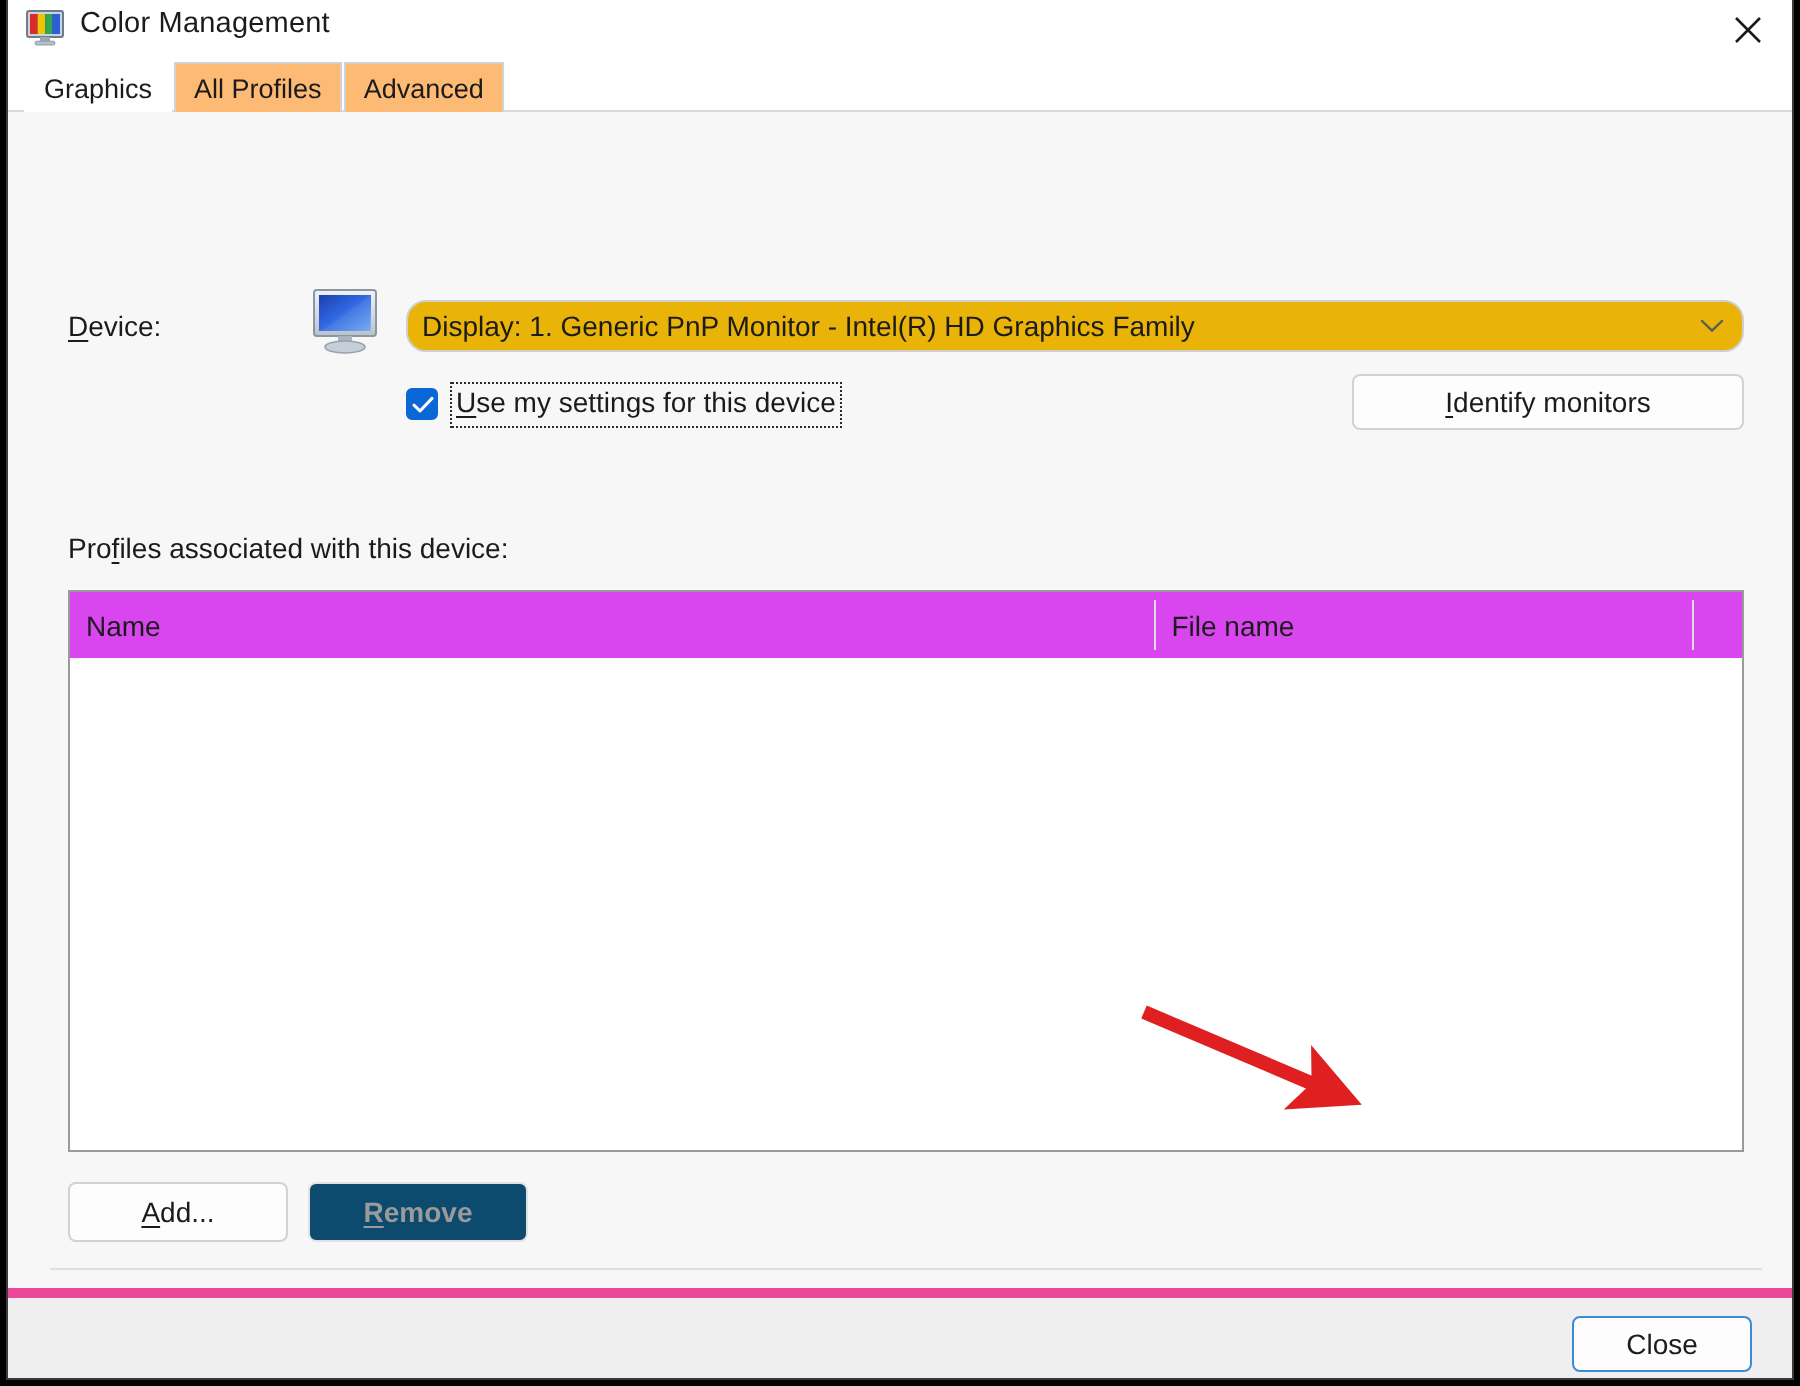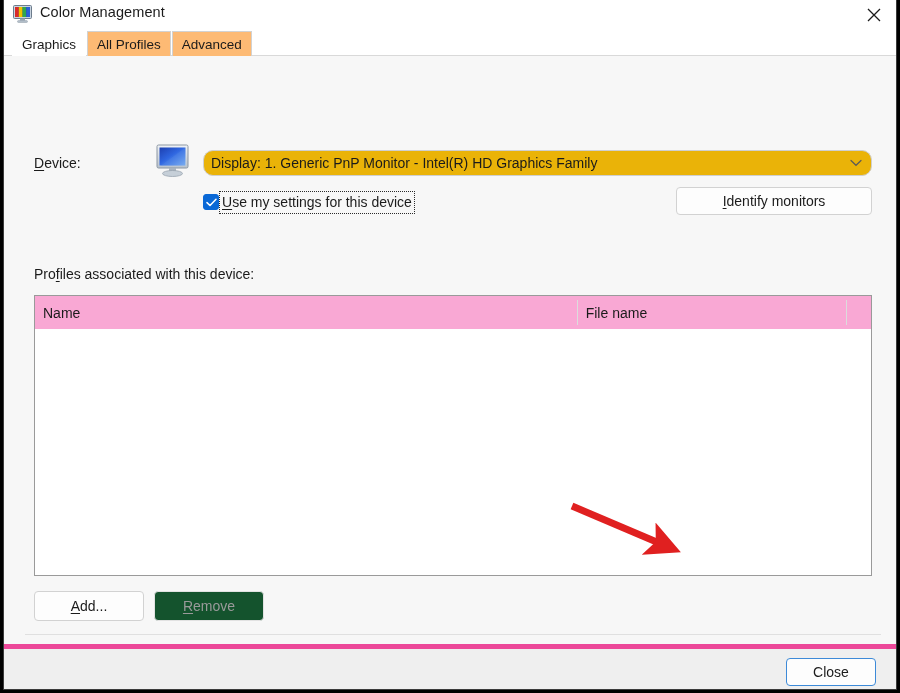--- a/index.html
+++ b/index.html
@@ -139,62 +139,64 @@
   }
   .checkbox {
     width: 16px; height: 16px;
     border-radius: 3px;
     background: #0a68d6;
     border: 1px solid #0a68d6;
     display: flex; align-items: center; justify-content: center;
     flex: none;
   }
   .check-focus {
+    margin-left: 6px;
     border: 1px dotted #2b2b2b;
     padding: 1px 2px 2px 2px;
   }
   .check-focus span { font-size: 14px; color: #1b1b1b; white-space: nowrap; }
 
   .btn {
     position: absolute;
     background: #fdfdfd;
     border: 1px solid #d2d2d2;
     border-radius: 4px;
     font-size: 14px;
     color: #1b1b1b;
     display: flex;
     align-items: center;
     justify-content: center;
     font-family: "Liberation Sans", sans-serif;
     cursor: default;
   }
   .btn.disabled {
-    background: #14532d;
+    background: #0c4a6e;
     border-color: #e2e2e2;
     color: #9a9a9a;
+    font-weight: bold;
   }
 
   #identify-monitors { left: 672px; top: 131px; width: 196px; height: 28px; }
 
   .profiles-label { left: 30px; top: 210px; }
 
   .listbox {
     position: absolute;
     left: 30px; top: 239px;
     width: 838px; height: 281px;
     background: #ffffff;
     border: 1px solid #9a9a9a;
     overflow: hidden;
   }
   .list-header {
     position: relative;
     height: 33px;
     display: flex;
     align-items: center;
-    background: #f9a8d4;
+    background: #d946ef;
   }
   .col {
     position: relative;
     height: 33px;
     display: flex;
     align-items: center;
     padding-left: 8px;
     font-size: 14px;
     color: #1b1b1b;
   }

